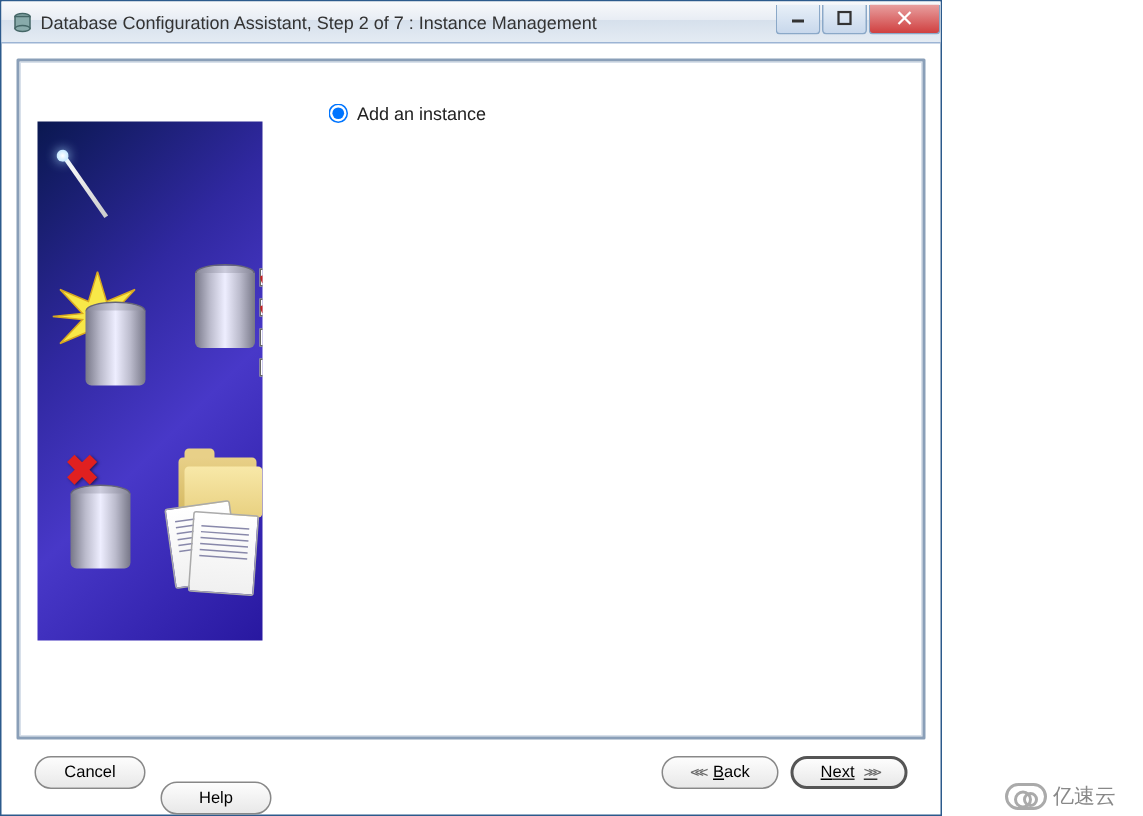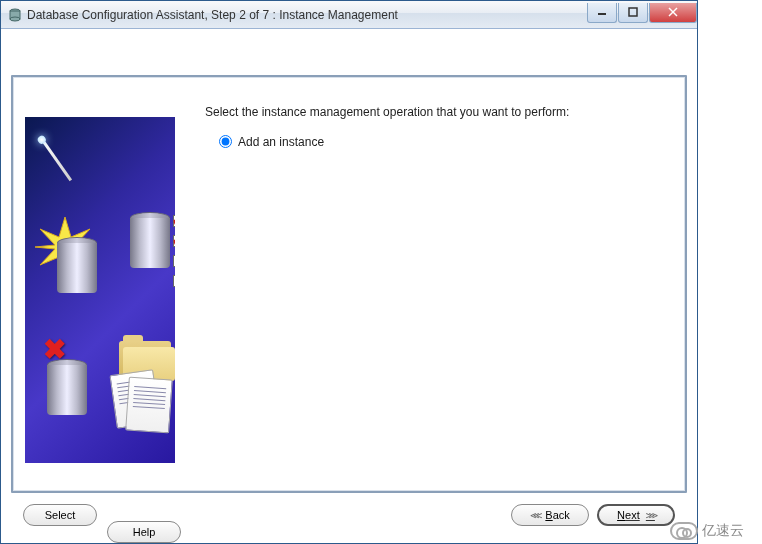--- a/index.html
+++ b/index.html
@@ -1,18 +1,18 @@
 <!DOCTYPE html>
 <html><head>
   <meta charset="utf-8">
   <style>
     * { box-sizing: border-box; margin: 0; padding: 0; }
     body { font-family: Tahoma, Arial, sans-serif; font-size: 11px; background: #fff; width: 762px; height: 544px; overflow: hidden; }
     
-    .window { width: 698px; height: 544px; border: 1px solid #2c5a8c; background: #fff; display: flex; flex-direction: column; gap: 36px; }
+    .window { width: 628px; height: 544px; border: 1px solid #2c5a8c; background: #fff; display: flex; flex-direction: column; }
     
     .titlebar { height: 28px; background: linear-gradient(to bottom, #f8f9fb 0%, #e8edf4 45%, #d6e0ec 46%, #e4ebf3 100%); display: flex; align-items: center; padding: 0 0 0 6px; border-bottom: 1px solid #9cb4d4; }
     .titlebar-icon { width: 16px; height: 16px; margin-right: 4px; display: flex; align-items: center; justify-content: center; }
     .titlebar-text { flex: 1; color: #333; font-size: 12px; }
     .titlebar-buttons { display: flex; height: 20px; margin-top: -4px; }
     .titlebar-btn { width: 30px; height: 20px; margin-left: 1px; border: 1px solid #8aa8c8; border-top: none; display: flex; align-items: center; justify-content: center; border-radius: 0 0 3px 3px; cursor: pointer; }
     .btn-min { background: linear-gradient(to bottom, #e8f0f8, #c8d8ec); }
     .btn-max { background: linear-gradient(to bottom, #e8f0f8, #c8d8ec); }
     .btn-close { background: linear-gradient(to bottom, #e8a0a0, #d04040); width: 48px; }
     .btn-close svg { stroke: #fff; }
@@ -167,32 +167,31 @@
                 <div class="paper-line"></div>
                 <div class="paper-line"></div>
                 <div class="paper-line"></div>
                 <div class="paper-line"></div>
               </div>
             </div>
         </div>
       </div>
 
       <div class="main-content">
-        <div class="instruction">Select the instance management operation that you want to perform:</div>
         <div class="radio-group">
           <div class="radio-row">
             <input type="radio" name="op" id="r0" checked="" style="">
             <label for="r0">Add an instance</label>
           </div>
         </div>
       </div>
     </div>
 
     <div class="button-bar">
-      <button class="btn btn-cancel">Select</button>
+      <button class="btn btn-cancel">Cancel</button>
       <button class="btn btn-help">Help</button>
       <div class="spacer"></div>
       <button class="btn btn-back">
         <span class="nav-arrows">&lt;&lt;&lt;</span>&nbsp;&nbsp;<span class="ul">B</span><span>ack</span>
       </button>
       <button class="btn btn-next">
         <span class="ul">N</span><span>ext</span>&nbsp;&nbsp;<span class="nav-arrows">&gt;&gt;&gt;</span>
       </button>
     </div>
   </div>

